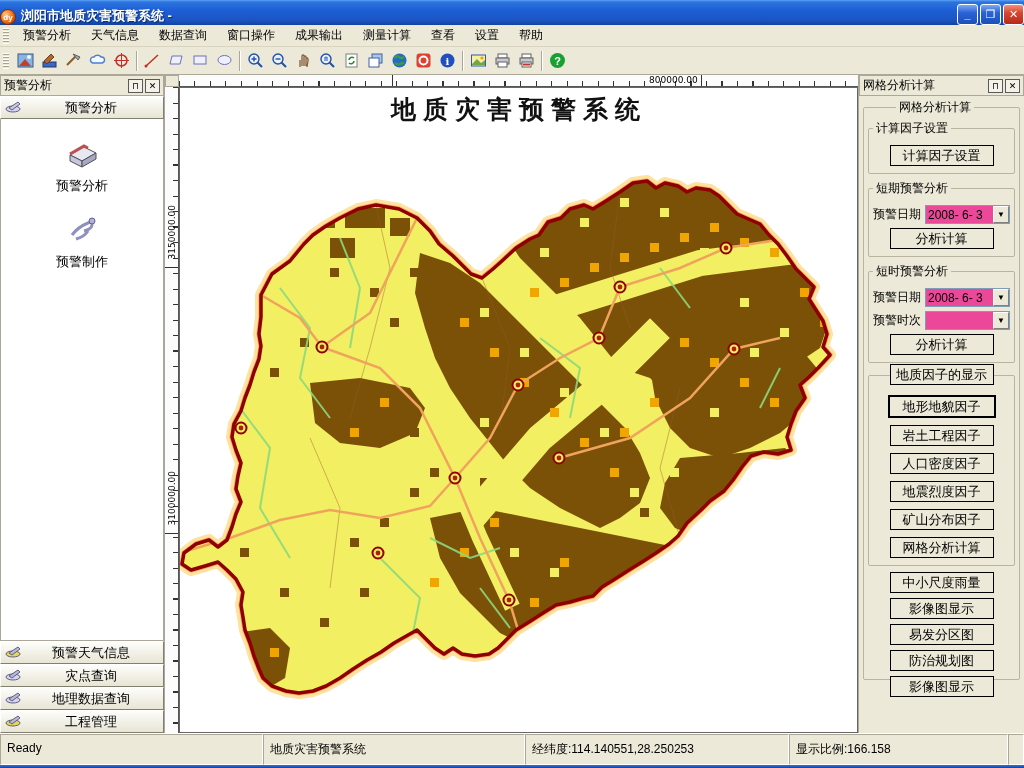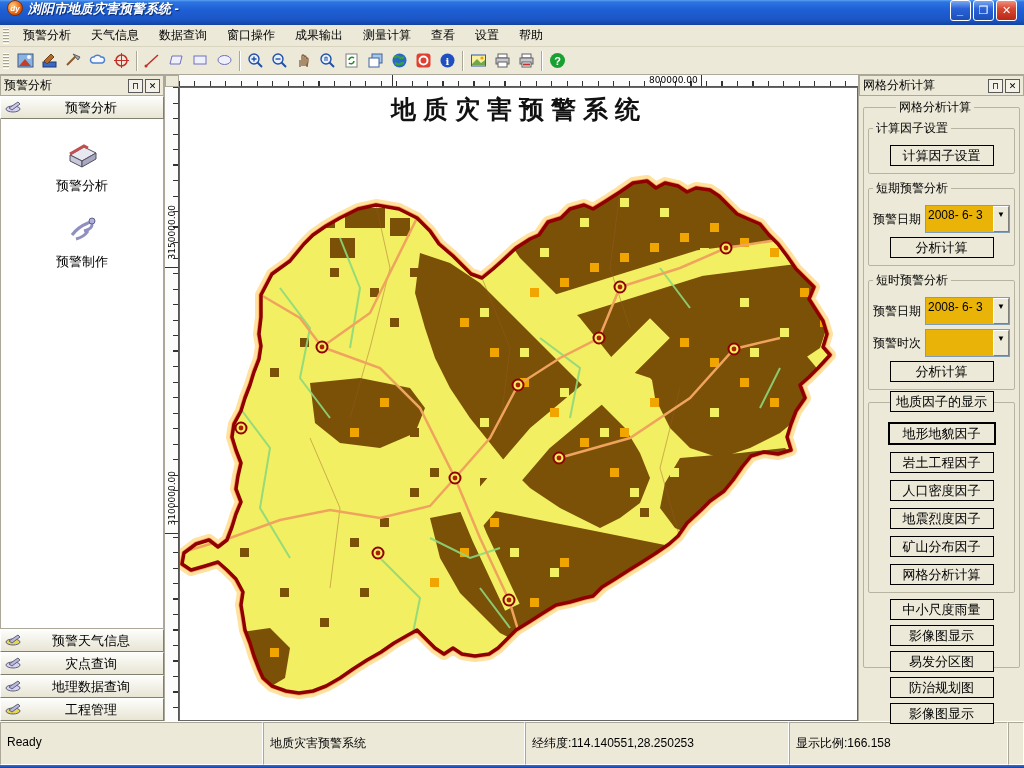--- a/index.html
+++ b/index.html
@@ -1,23 +1,23 @@
 <!DOCTYPE html>
 <html><head>
 <meta charset="utf-8">
 <style>
   * { margin:0; padding:0; box-sizing:border-box; }
   html,body { width:1024px; height:768px; overflow:hidden;
     font-family:"Liberation Sans","DejaVu Sans",sans-serif; font-size:12px; }
   .window { width:1024px; height:768px; display:flex; flex-direction:column; background:#ECE9D8; }
 
   
-  .titlebar { height:25px; flex:0 0 25px; display:flex; align-items:flex-start; padding:0 7px;
+  .titlebar { height:25px; flex:0 0 25px; display:flex; align-items:flex-end; padding:0 0;
     background:linear-gradient(180deg,#5AA2F4 0%,#2D74E0 8%,#1E5FD6 40%,#1A55C4 80%,#1443A0 100%);
-    color:#fff; font-weight:bold; font-size:13px; text-shadow:1px 1px 1px #0A2A6A;font-style:italic; }
+    color:#fff; font-weight:bold; font-size:13px; text-shadow:1px 1px 1px #0A2A6A; }
   .app-icon { width:16px; height:16px; border-radius:50%; margin-right:5px;
     background:radial-gradient(circle at 35% 35%,#FFD080,#E86010 60%,#A03000);
     border:1px solid #803000; color:#fff; font-size:8px; line-height:15px; text-align:center;
     text-shadow:none; font-weight:bold; }
   .titlebar .spacer { flex:1; }
   .capbtn { width:21px; height:21px; margin-left:2px; border-radius:3px; border:1px solid #fff;
     color:#fff; font-size:11px; line-height:19px; text-align:center; font-weight:bold; text-shadow:none; }
   .capbtn.min,.capbtn.max { background:linear-gradient(180deg,#7DA9F0,#2A63D8 40%,#1C4FB8); }
   .capbtn.close { background:linear-gradient(180deg,#F09080,#D84830 40%,#B82818); }
 
@@ -61,21 +61,21 @@
   .rp-content { flex:1; padding:3px 5px 0 5px; position:relative; }
   fieldset { border:1px solid #B8B4A2; border-radius:2px; margin-bottom:6px; padding:4px 4px 7px; }
   fieldset legend { padding:0 3px; font-size:12px; }
   .outer-group { position:absolute; top:3px; left:4px; right:4px; bottom:47px; }
   .outer-group > legend { margin-left:28px; }
   .rp-btn { display:block; margin:4px auto 0; width:104px; height:21px; background:#ECE9D8;
     border:1px solid #000; font-size:13px; font-family:inherit; cursor:pointer; }
   .rp-btn.bold-border { border-width:2px; width:108px; height:23px; }
   .rp-row { display:flex; align-items:center; margin:4px 0; }
   .rp-row .rp-label { flex:0 0 52px; font-size:12px; }
-  .combo { flex:1; height:28px; background:#eab308; border:1px solid #7F9DB9; display:flex; }
+  .combo { flex:1; height:19px; background:#ec4899; border:1px solid #7F9DB9; display:flex; }
   .combo .combo-value { flex:1; padding:2px 2px; font-size:12px; overflow:hidden; white-space:nowrap; }
   .combo .combo-arrow { flex:0 0 16px; background:#ECE9D8; border:1px solid #fff;
     border-right-color:#808080; border-bottom-color:#808080; font-size:8px; line-height:16px; text-align:center; }
   .factor-group { padding-top:12px; margin-top:12px; position:relative; }
   .factor-group .overlap-btn { position:absolute; top:-12px; left:50%; transform:translateX(-50%);
     margin:0; background:#ECE9D8; }
   .extra-btns .rp-btn { margin-top:5px; }
 
   
   .map-area { flex:1; display:flex; flex-direction:column; background:#ECE9D8; min-width:0; }
@@ -94,21 +94,21 @@
   .ruler-v .rl { position:absolute; right:1px; font-size:9px; color:#000; white-space:nowrap;
     writing-mode:vertical-rl; transform:rotate(180deg);
     font-family:"DejaVu Sans","Liberation Sans",sans-serif; }
   .ruler-v .rt { position:absolute; left:0; right:0; height:1px; background:#333; }
   .map-canvas { flex:1; background:#fff; border:1px solid #666; overflow:hidden; position:relative; }
   .map-canvas svg { display:block; }
 
   
   .statusbar { flex:0 0 16px; display:flex; background:#ECE9D8; border-top:1px solid #fff; }
   .status-field { border:1px solid #ACA899; border-bottom-color:#fff; border-right-color:#fff;
-    padding:12px 6px; font-size:12px; overflow:hidden; white-space:nowrap; }
+    padding:6px 6px; font-size:12px; overflow:hidden; white-space:nowrap; }
   .blue-strip { flex:0 0 3px; background:linear-gradient(180deg,#3A6FD8,#1443A0); }
 </style>
 </head>
 <body>
 
 <div class="window">
 
   <div class="titlebar">
     <div class="app-icon">dy</div>
     <div>浏阳市地质灾害预警系统 -</div>

